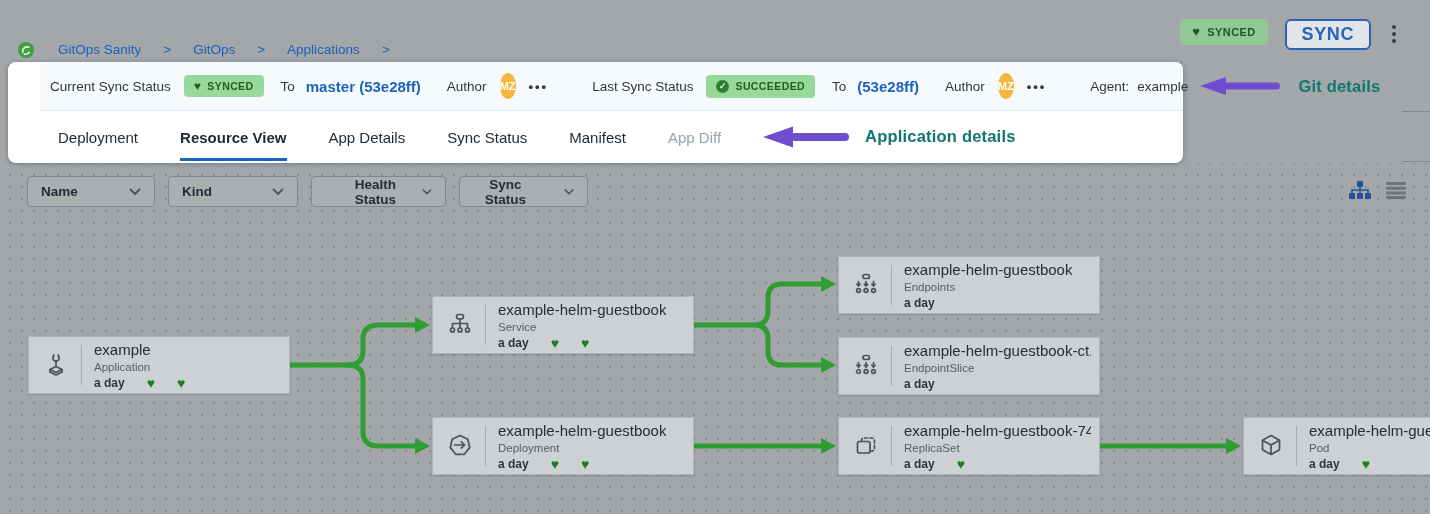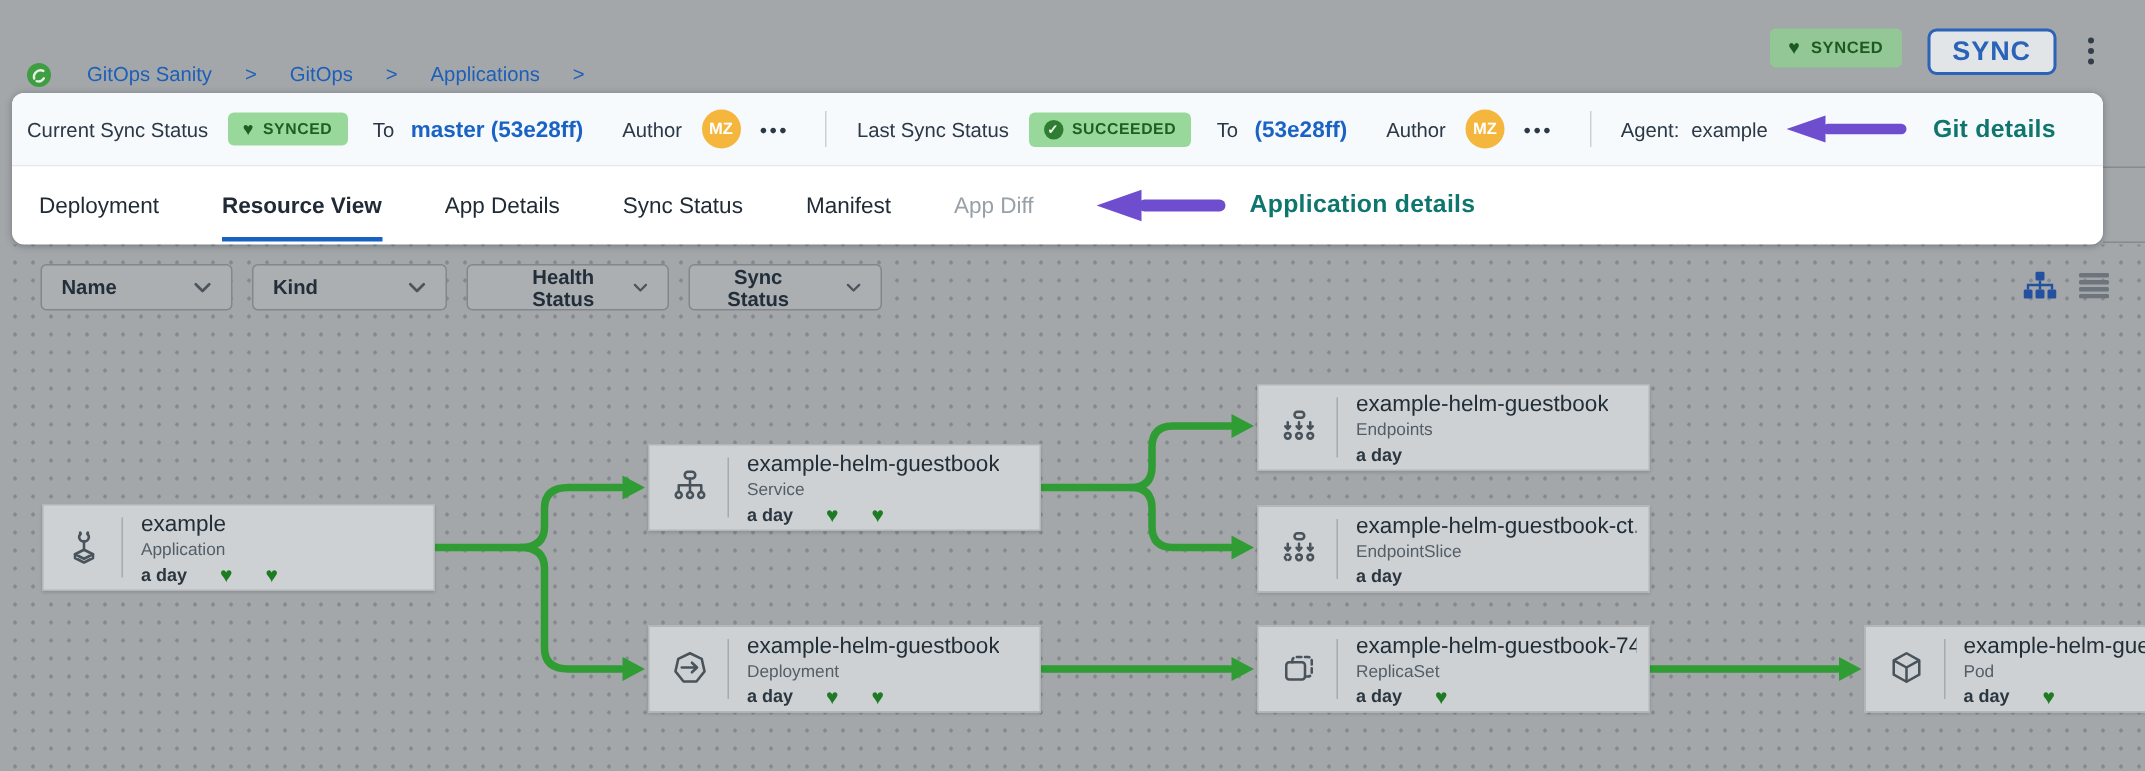--- a/index.html
+++ b/index.html
@@ -19,22 +19,22 @@
   .page-title { margin-top:6px; font-size:20px; font-weight:700; color:#262f3a; letter-spacing:.2px; }
   .top-right { display:flex; align-items:flex-start; padding:19px 30px 0 0; gap:17px; }
   .health-badge { display:inline-flex; align-items:center; gap:7px; background:#93c795; color:#1c5a20;
     font-size:11px; font-weight:700; letter-spacing:.4px; padding:7px 12px; border-radius:4px; }
   .health-badge .hb-heart { font-size:13px; line-height:10px; }
   .sync-btn { font-family:inherit; font-size:18px; font-weight:700; letter-spacing:.6px; color:#2a63b8;
     background:#e2e5e7; border:2px solid #2a63b8; border-radius:6px; padding:3px 15px; cursor:pointer; }
   .kebab { display:inline-flex; flex-direction:column; gap:3px; padding:4px 4px; margin-top:2px; cursor:pointer; }
   .kebab i { width:4px; height:4px; border-radius:50%; background:#333e49; }
   
-  .card { position:absolute; left:8px; top:62px; width:1394px; height:101px; background:#fff; border-radius:8px;
-    box-shadow:0 1px 5px rgba(25,35,45,.35); }
+  .card { position:absolute; left:8px; top:62px; width:1175px; height:101px; background:#fff; border-radius:8px;
+    box-shadow:0 1px 5px rgba(25,35,45,.35);padding-left:32px; }
   .git-bar { display:flex; align-items:center; height:49px; padding:0 10px; background:#f7fafc;
     border-bottom:1px solid #e4e8eb; border-radius:8px 8px 0 0; font-size:13.5px; color:#2b3845; white-space:nowrap; }
   .gb-label { margin-right:13px; }
   .badge { display:inline-flex; align-items:center; gap:6px; background:#98d99b; color:#1d5f21;
     font-size:10.5px; font-weight:700; letter-spacing:.4px; padding:5px 10px; border-radius:4px; margin-right:17px; }
   .badge .b-heart { font-size:12px; line-height:9px; }
   .badge .b-check { display:inline-flex; align-items:center; justify-content:center; width:13px; height:13px;
     border-radius:50%; background:#2e7d32; color:#eaf5ea; font-size:9px; font-weight:700; }
   .gb-to { margin-right:11px; }
   .gb-target { color:#1a63c4; font-weight:700; font-size:15px; margin-right:26px; cursor:pointer; }

